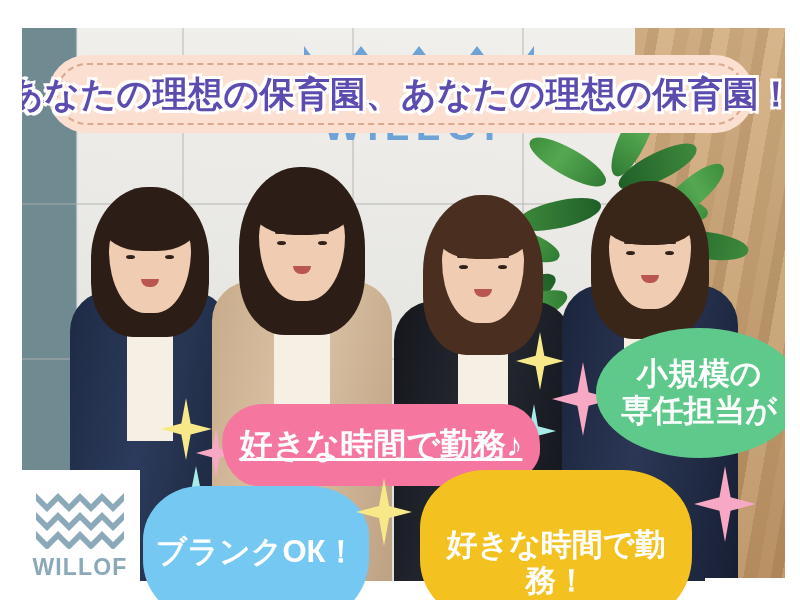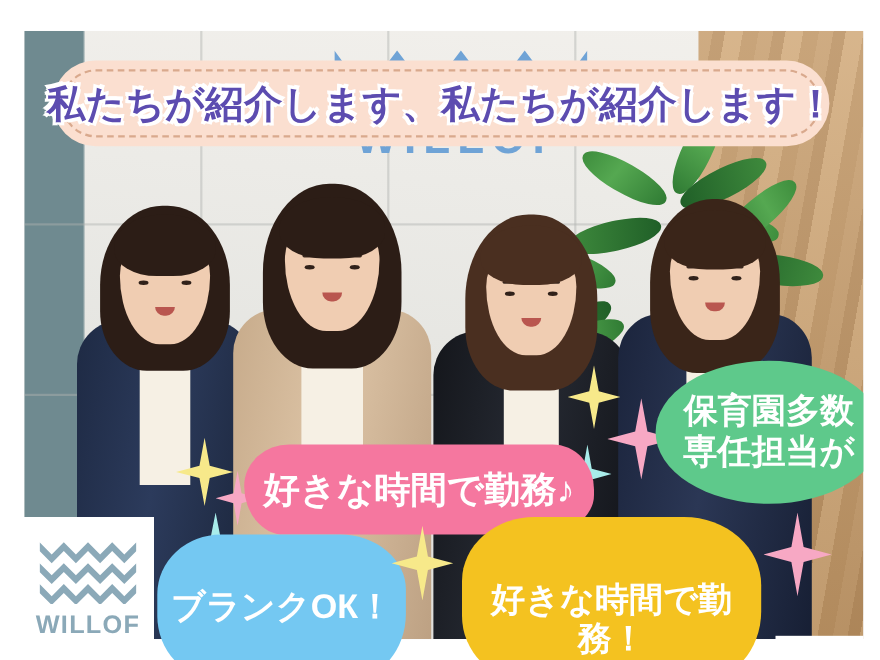--- a/index.html
+++ b/index.html
@@ -120,20 +120,21 @@
   .bubble {
     position:absolute; display:flex; align-items:center; justify-content:center;
     color:#ffffff; font-weight:700; text-align:center; line-height:1.18;
   }
 
   .bub-pink {
     left:222px; top:404px; width:318px; height:82px;
     background:#f5779f;
     border-radius:50px 46px 58px 44px / 46px 50px 44px 54px;
     font-size:33px;
+    text-decoration:underline;
   }
   .bub-green {
     left:596px; top:328px; width:206px; height:130px;
     background:#5ec98b;
     border-radius:50%;
     font-size:31px;
   }
   .bub-blue {
     left:143px; top:486px; width:226px; height:132px;
     background:#74c8f2;
@@ -284,30 +285,30 @@
   <div class="spark" style="left:196px; top:428px; width:40px; height:50px; background:#f7a8c4;"></div>
   <div class="spark" style="left:168px; top:466px; width:56px; height:62px; background:#a8ecea;"></div>
   <div class="spark" style="left:516px; top:332px; width:48px; height:58px; background:#f7e98a;"></div>
   <div class="spark" style="left:552px; top:362px; width:62px; height:74px; background:#f7a8c4;"></div>
   <div class="spark" style="left:512px; top:404px; width:44px; height:54px; background:#a8ecea;"></div>
   <div class="spark" style="left:356px; top:478px; width:56px; height:68px; background:#f7e98a; z-index:20;"></div>
   <div class="spark" style="left:694px; top:466px; width:62px; height:76px; background:#f7a8c4; z-index:20;"></div>
 
   <div class="ribbon">
     <div class="ribbon-dash"></div>
-    <div class="ribbon-text">私たちが紹介します、私たちが紹介します！</div>
+    <div class="ribbon-text">あなたの理想の保育園、あなたの理想の保育園！</div>
   </div>
 
   <div class="bubble bub-pink">
     <span>好きな時間で勤務♪</span>
   </div>
 
   <div class="bubble bub-green">
     <span>
-      <span>保育園多数</span><br>
+      <span>小規模の</span><br>
       <span>専任担当が</span>
     </span>
   </div>
 
   <div class="bubble bub-blue">
     <span>ブランクОК！</span>
   </div>
 
   <div class="bubble bub-yellow">
     <span>

